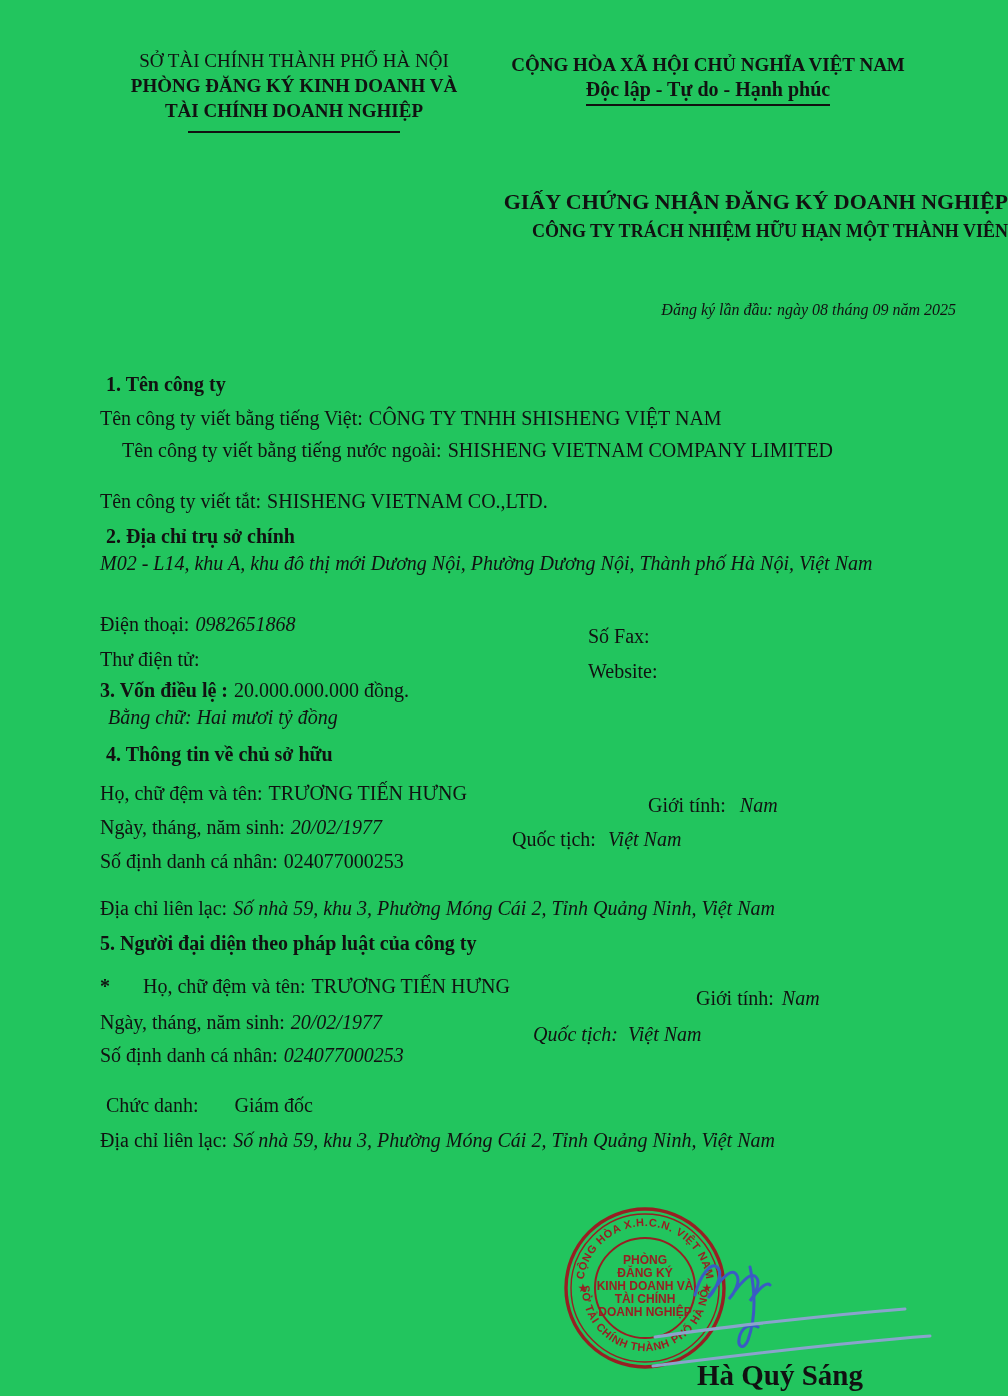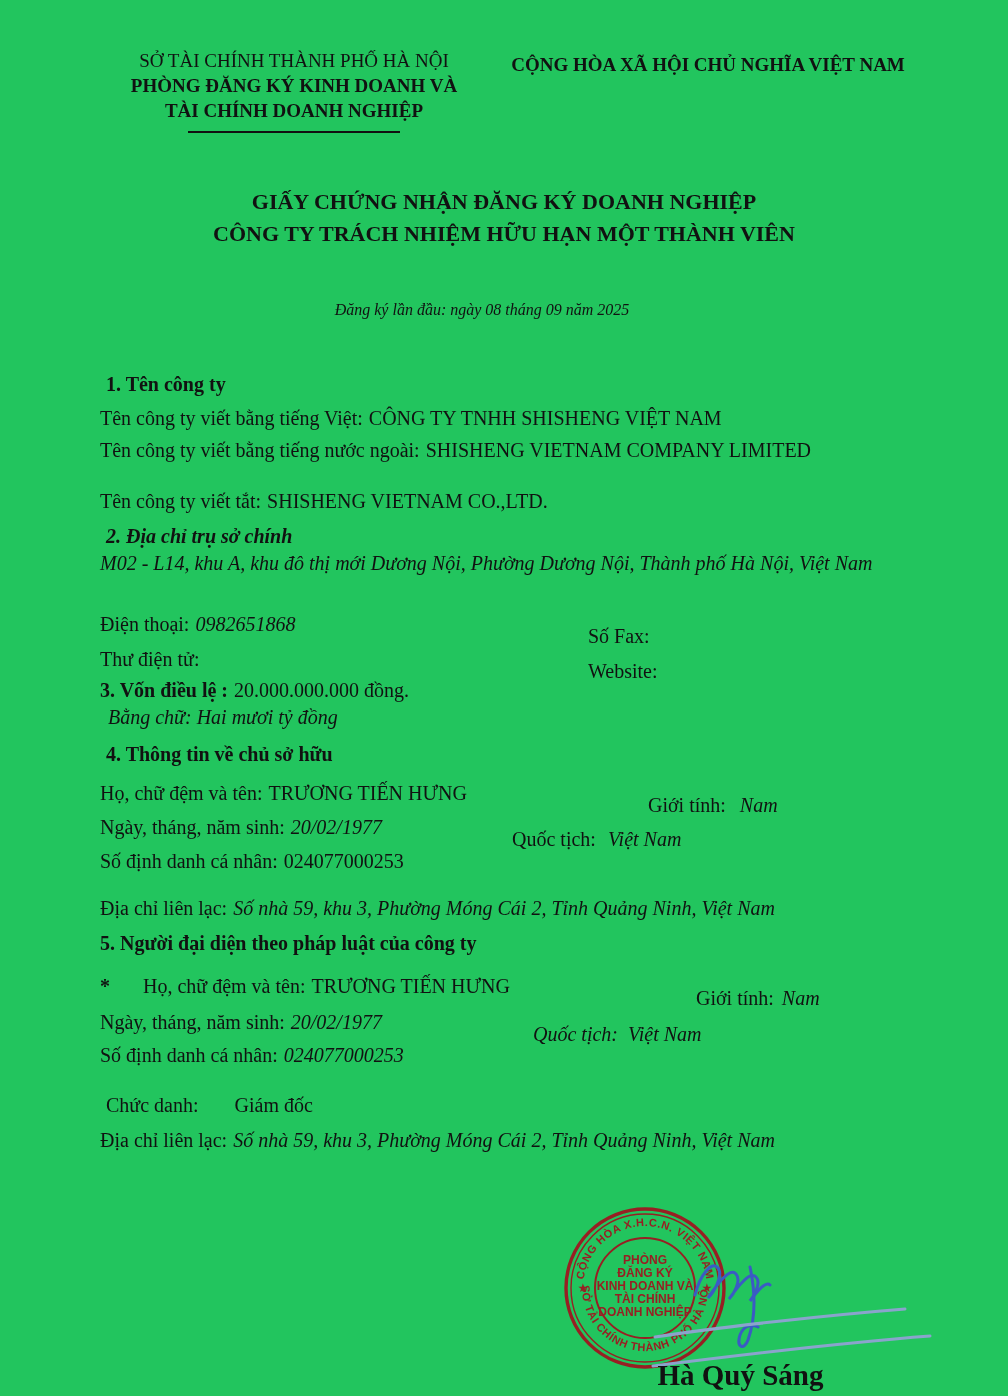--- a/index.html
+++ b/index.html
@@ -5,31 +5,31 @@
   html,body { margin:0; padding:0; background:#e8e8e8; }
   .page {
     position:relative; width:1008px; height:1396px; margin:0 auto;
     background:#22c55e; color:#111;
     font-family:"Liberation Serif", serif; font-size:20px;
     overflow:hidden;
   }
   .abs { position:absolute; }
   .b { font-weight:bold; }
   .i { font-style:italic; }
-  .center { text-align:center; }
+  .center { text-align:right; }
 
   
   .hdr-left  { top:48px; left:78px; width:432px; text-align:center; line-height:25px; font-size:19px; }
   .hdr-right { top:52px; left:478px; width:460px; text-align:center; line-height:25px; font-size:19px; }
   .hdr-left .rule { width:212px; height:2px; background:#111; margin:8px auto 0; }
   .hdr-right .motto { display:inline-block; border-bottom:2px solid #111; padding-bottom:2px; font-size:20px; }
 
   
   .title1 { top:189px; left:0; width:1008px; font-size:22px; }
-  .title2 { top:221px; left:0; width:1008px; font-size:22px; }
+  .title2 { top:221px; left:0; width:1008px; font-size:18px; }
   .maso   { top:264px; left:0; width:1008px; font-size:21px; }
   .dangky { top:301px; left:8px; width:948px; font-size:16px; }
 
   
   .body { top:0; left:100px; width:812px; }
   .row { position:absolute; left:0; line-height:25px; }
   .lbl { }
   .val { margin-left:6px; }
   .col2 { position:absolute; top:12px; }
   .nowrap { white-space:nowrap; }
@@ -53,40 +53,41 @@
 
   <div class="abs hdr-left">
     <div>SỞ TÀI CHÍNH THÀNH PHỐ HÀ NỘI</div>
     <div class="b">PHÒNG ĐĂNG KÝ KINH DOANH VÀ</div>
     <div class="b">TÀI CHÍNH DOANH NGHIỆP</div>
     <div class="rule"></div>
   </div>
 
   <div class="abs hdr-right">
     <div class="b">CỘNG HÒA XÃ HỘI CHỦ NGHĨA VIỆT NAM</div>
+    <div><span class="b motto">Độc lập - Tự do - Hạnh phúc</span></div>
   </div>
 
   <div class="abs center b title1">GIẤY CHỨNG NHẬN ĐĂNG KÝ DOANH NGHIỆP</div>
   <div class="abs center b title2">CÔNG TY TRÁCH NHIỆM HỮU HẠN MỘT THÀNH VIÊN</div>
   <div class="abs center i dangky">Đăng ký lần đầu: ngày 08 tháng 09 năm 2025</div>
 
   <div class="abs body">
 
     <div class="row head" style="top:372px;">1. Tên công ty</div>
     <div class="row nowrap" style="top:406px;">
       <span class="lbl">Tên công ty viết bằng tiếng Việt:</span><span class="val">CÔNG TY TNHH SHISHENG VIỆT NAM</span>
     </div>
-    <div class="row" style="top:438px; width:750px;">
+    <div class="row" style="top:438px; width:750px;margin-left:22px;">
       <span class="lbl">Tên công ty viết bằng tiếng nước ngoài:</span><span class="val">SHISHENG VIETNAM COMPANY LIMITED</span>
     </div>
     <div class="row nowrap" style="top:489px;">
       <span class="lbl">Tên công ty viết tắt:</span><span class="val">SHISHENG VIETNAM CO.,LTD.</span>
     </div>
 
-    <div class="row head" style="top:524px;font-style:italic;">2. Địa chỉ trụ sở chính</div>
+    <div class="row head" style="top:524px;">2. Địa chỉ trụ sở chính</div>
     <div class="row i" style="top:551px; width:790px;">M02 - L14, khu A, khu đô thị mới Dương Nội, Phường Dương Nội, Thành phố Hà Nội, Việt Nam</div>
     <div class="row" style="top:612px; width:812px;">
       <span class="lbl">Điện thoại:</span><span class="val i">0982651868</span>
       <span class="col2" style="left:488px;">Số Fax:</span>
     </div>
     <div class="row" style="top:647px; width:812px;">
       <span class="lbl">Thư điện tử:</span>
       <span class="col2" style="left:488px;">Website:</span>
     </div>
 

